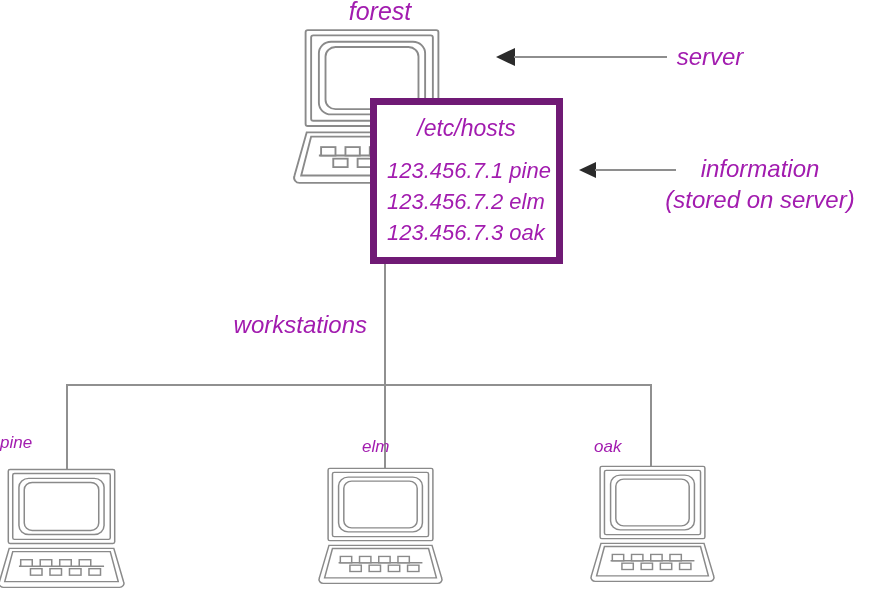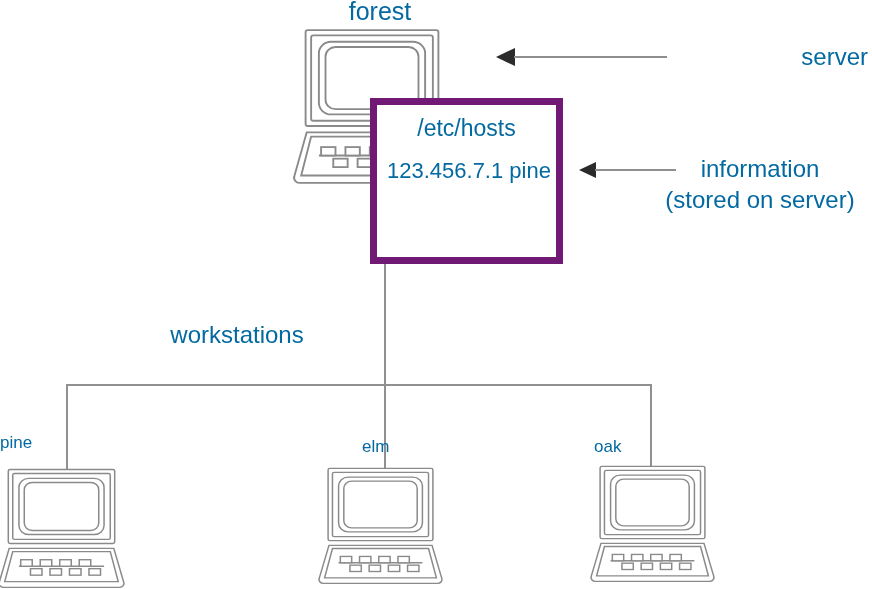--- a/index.html
+++ b/index.html
@@ -1,18 +1,18 @@
 <!DOCTYPE html>
 <html><head>
 <meta charset="utf-8">
 <style>
   html,body{margin:0;padding:0;background:#ffffff;}
   .canvas{
     position:relative;width:872px;height:589px;background:#ffffff;overflow:hidden;
-    font-family:"Liberation Sans","DejaVu Sans",sans-serif;color:#0369a1;
+    font-family:"Liberation Sans","DejaVu Sans",sans-serif;color:#a21caf;font-style:italic;
   }
   .line{position:absolute;background:#909090;z-index:1;}
   .line.v{width:2px;}
   .line.h{height:2px;}
   .pc{position:absolute;z-index:2;}
   .hosts-box{
     position:absolute;left:370px;top:98px;width:193px;height:166px;z-index:3;
     background:#ffffff;border:7px solid #701a75;box-sizing:border-box;
   }
   .hosts-title{margin-top:10px;text-align:center;font-size:23px;}
@@ -60,37 +60,39 @@
 
   <div class="forest-label">forest</div>
   <svg class="pc" style="left:289px;top:27px;" width="166" height="158" viewBox="0 0 150 150" preserveAspectRatio="none">
     <use href="#pc"></use>
   </svg>
 
   <div class="hosts-box">
     <div class="hosts-title">/etc/hosts</div>
     <div class="hosts-rows">
       <div class="hosts-row">123.456.7.1 pine</div>
+      <div class="hosts-row">123.456.7.2 elm</div>
+      <div class="hosts-row">123.456.7.3 oak</div>
     </div>
   </div>
 
   <div class="arrow-head left" style="left:496px;top:48px;border-width:9px 19px 9px 0;"></div>
   <div class="arrow-shaft" style="left:514px;top:56px;width:153px;"></div>
-  <div class="note" style="left:608px;top:41px;width:260px;text-align:right;">
+  <div class="note" style="left:580px;top:41px;width:260px;">
     <div>server</div>
   </div>
 
   <div class="arrow-head left" style="left:579px;top:162px;border-width:8px 17px 8px 0;"></div>
   <div class="arrow-shaft" style="left:595px;top:169px;width:81px;"></div>
   <div class="note" style="left:630px;top:153px;width:260px;">
     <div>information</div>
     <div>(stored on server)</div>
   </div>
 
-  <div class="note" style="left:107px;top:319px;width:260px;">
+  <div class="note" style="left:107px;top:309px;width:260px;text-align:right;">
     <div>workstations</div>
   </div>
 
   <div class="machine-label" style="left:0px;top:433px;">pine</div>
   <svg class="pc" style="left:-5px;top:467px;" width="133" height="122" viewBox="0 0 150 150" preserveAspectRatio="none">
     <use href="#pc"></use>
   </svg>
 
   <div class="machine-label" style="left:318px;top:437px;margin-left:44px;">elm</div>
   <svg class="pc" style="left:315px;top:466px;" width="131" height="119" viewBox="0 0 150 150" preserveAspectRatio="none">

